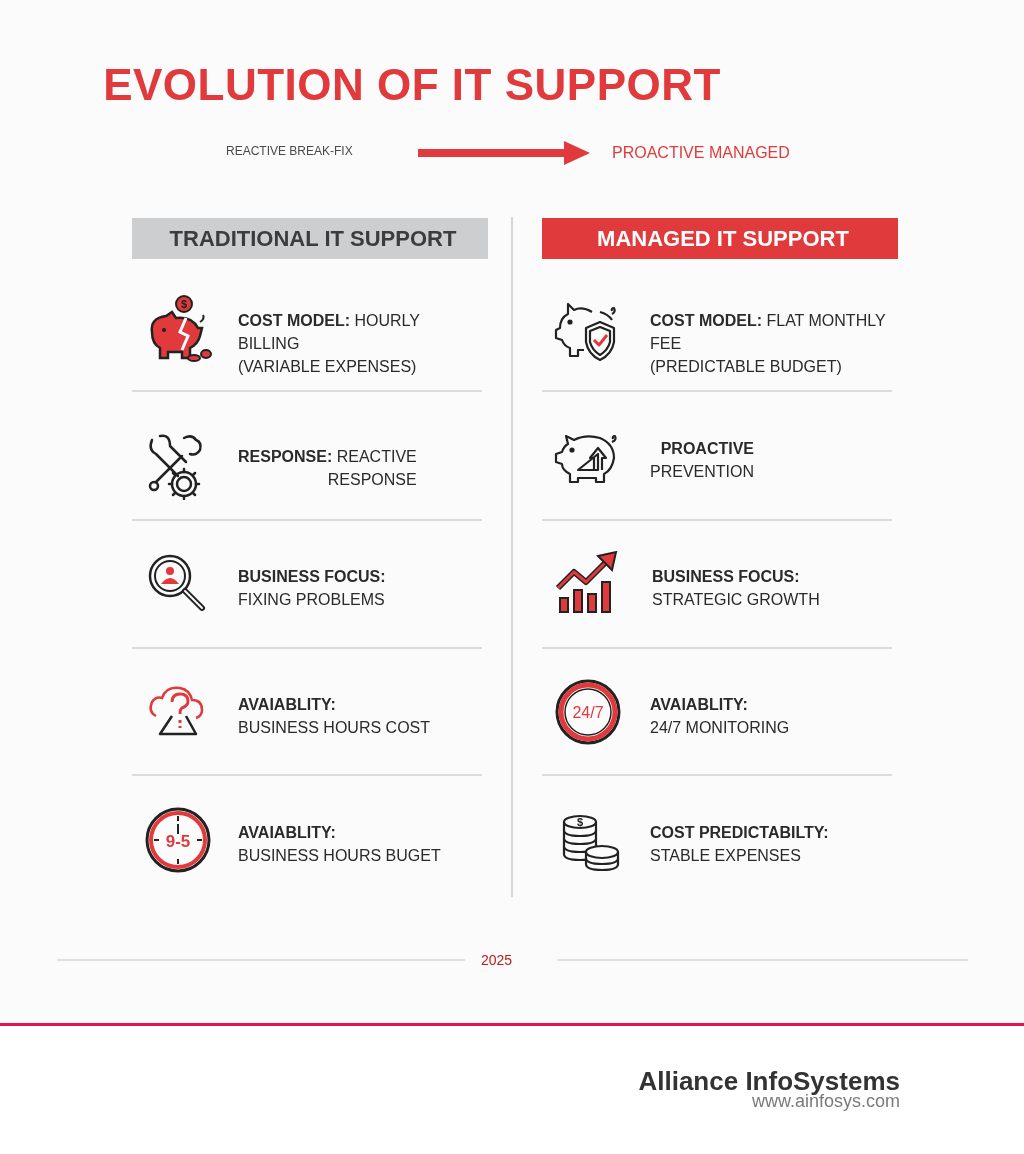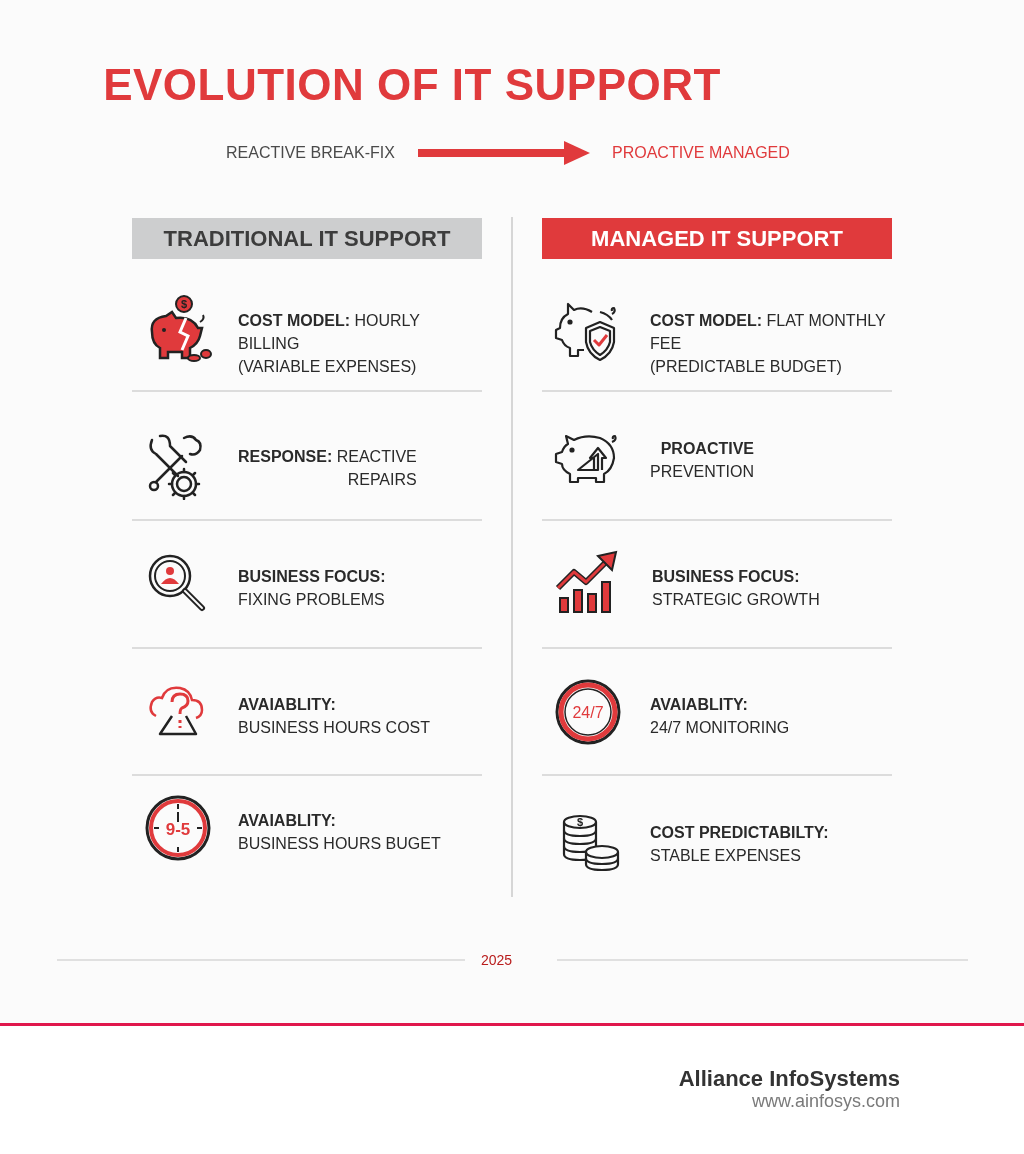--- a/index.html
+++ b/index.html
@@ -8,46 +8,46 @@
       background: #fbfbfb;
       font-family: "Liberation Sans", "DejaVu Sans", sans-serif;
       color: #2a2a2a;
     }
     .abs { position: absolute; }
 
     .title {
       left: 0; width: 824px; top: 60px; text-align: center;
       font-size: 44px; font-weight: bold; color: #e03a3c; letter-spacing: 0.5px;
     }
-    .evo-left { left: 226px; top: 144px; font-size: 16px; color: #4a4a4a; }
+    .evo-left { left: 226px; top: 144px; font-size: 12px; color: #4a4a4a; }
     .evo-right { left: 612px; top: 144px; font-size: 16px; color: #e03a3c; }
     .evo-arrow { left: 418px; top: 140px; width: 172px; height: 26px; }
 
     .col-header {
       top: 218px; height: 41px; width: 350px;
       display: flex; align-items: center; justify-content: center;
-      font-size: 22px; font-weight: bold;
+      font-size: 22px; font-weight: bold; padding-left: 6px;
     }
     .col-header.trad { left: 132px; background: #cdcecf; color: #3c3c3c; }
     .col-header.mgd  { left: 542px; background: #e03a3c; color: #ffffff; }
 
     .center-divider { left: 511px; top: 217px; width: 2px; height: 680px; background: #d6d6d6; }
 
     .row { width: 350px; height: 127px; }
     .row .icon { position: absolute; left: 10px; width: 72px; height: 72px; top: 27px; }
     .row .text { position: absolute; left: 106px; top: 44px; font-size: 16px; line-height: 23px; color: #2a2a2a; }
     .row .text b { font-weight: bold; }
     .row-divider { width: 350px; height: 2px; background: #dcdcdc; }
 
     .year-line { height: 2px; background: #e0e0e0; top: 959px; }
     .year { left: 481px; top: 952px; font-size: 14px; color: #b91c1c; }
 
     .footer-bar { left: 0; top: 1023px; width: 1024px; height: 3px; background: #e0174c; }
     .footer-bg { left: 0; top: 1026px; width: 1024px; height: 128px; background: #ffffff; }
-    .brand { right: 124px; top: 1066px; font-size: 22px; font-weight: bold; color: #333; text-align: left; }
+    .brand { right: 124px; top: 1066px; font-size: 26px; font-weight: bold; color: #333; text-align: left; }
     .url { right: 124px; top: 1091px; font-size: 18px; color: #7a7a7a; text-align: right; }
   </style>
 </head>
 <body>
 
 <div class="abs title">EVOLUTION OF IT SUPPORT</div>
 
 <div class="abs evo-left">REACTIVE BREAK-FIX</div>
 <svg class="abs evo-arrow" viewBox="0 0 172 26">
   <rect x="0" y="9" width="148" height="8" fill="#e03a3c"></rect>
@@ -88,21 +88,21 @@
       <circle cx="12" cy="58" r="4"></circle>
       <path d="M14 54 L40 28"></path>
       <path d="M42 10 q8 -4 12 2 q6 2 4 10 q-4 6 -10 4"></path>
       <circle cx="42" cy="56" r="7"></circle>
       <path d="M42 44 v-3 M42 71 v-3 M30 56 h-3 M57 56 h-3 M33 47 l-2 -2 M53 67 l-2 -2 M51 47 l2 -2 M33 65 l-2 2"></path>
       <circle cx="42" cy="56" r="12"></circle>
     </svg>
     <div class="text">
       <b>RESPONSE:</b>
       <span>REACTIVE</span><br>
-      <span>REPAIRS</span>
+      <span>RESPONSE</span>
     </div>
   </div>
   <div class="abs row-divider" style="top:254px;"></div>
 
   <div class="row" style="position:absolute; top:256px;">
     <svg class="icon" viewBox="0 0 72 72">
       <circle cx="28" cy="28" r="20" fill="none" stroke="#222" stroke-width="2.5"></circle>
       <circle cx="28" cy="28" r="15" fill="none" stroke="#222" stroke-width="2"></circle>
       <circle cx="28" cy="23" r="4" fill="#e03a3c"></circle>
       <path d="M19 36 q9 -12 18 0 Z" fill="#e03a3c"></path>
@@ -125,21 +125,21 @@
       <path d="M30 40 L18 58 L54 58 L44 40" fill="none" stroke="#222" stroke-width="2.5" stroke-linejoin="round"></path>
     </svg>
     <div class="text">
       <b>AVAIABLITY:</b>
       <span></span><br>
       <span>BUSINESS HOURS COST</span>
     </div>
   </div>
   <div class="abs row-divider" style="top:509px;"></div>
 
-  <div class="row" style="position:absolute; top:500px;">
+  <div class="row" style="position:absolute; top:512px;">
     <svg class="icon" viewBox="0 0 72 72">
       <circle cx="36" cy="36" r="31" fill="none" stroke="#222" stroke-width="3"></circle>
       <circle cx="36" cy="36" r="27" fill="none" stroke="#e03a3c" stroke-width="4"></circle>
       <path d="M36 12 v5 M36 55 v5 M12 36 h5 M55 36 h5" stroke="#222" stroke-width="2"></path>
       <path d="M36 20 v10" stroke="#222" stroke-width="2"></path>
       <text x="36" y="43" font-size="17" text-anchor="middle" fill="#e03a3c" font-family="Liberation Sans, sans-serif" font-weight="bold">9-5</text>
     </svg>
     <div class="text">
       <b>AVAIABLITY:</b>
       <span></span><br>

